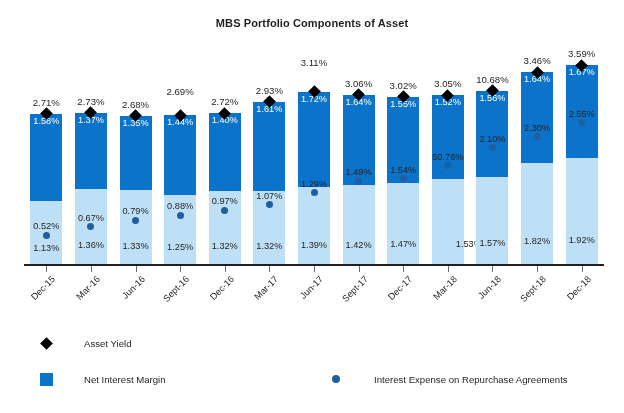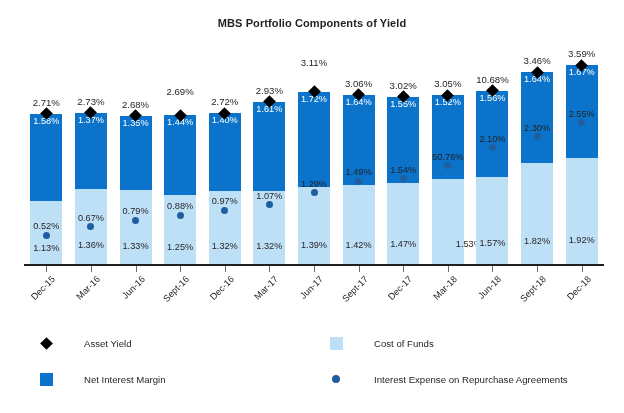--- a/index.html
+++ b/index.html
@@ -183,21 +183,21 @@
     border-radius: 50%;
     background: #1f5fa0;
     margin-left: 2px;
   }
 </style>
 </head>
 <body>
 
 <div id="chart-root">
 
-  <div class="chart-title">MBS Portfolio Components of Yield</div>
+  <div class="chart-title">MBS Portfolio Components of Asset</div>
 
   <div class="plot-area" id="plot-area">
       <div class="bar-slot" style="left: 6.30769px;">
         <div class="seg seg-cof" style="height: 62.5846px; bottom: 0px;"></div>
         <div class="seg seg-nim" style="height: 87.5077px; bottom: 62.5846px;"></div>
         <div class="seg-label lbl-cof" style="bottom: 11.2652px;">1.13%</div>
         <div class="seg-label lbl-nim" style="bottom: 138.092px;">1.58%</div>
         <div class="diamond" style="bottom: 145.592px;"></div>
         <div class="total-label" style="bottom: 156.092px;">2.71%</div>
         <div class="dot" style="bottom: 25.3px;"></div>
@@ -357,26 +357,20 @@
       <div class="xlabel" style="left: 543.692px; width: 42px;">Dec-18</div>
     </div>
 
   <div class="legend" id="legend">
       <div class="legend-item" style="left: 40px; top: 4px;">
         <div class="swatch-wrap">
           <div class="sw-diamond" style="background: rgb(0, 0, 0);"></div>
         </div>
         <div class="legend-text">Asset Yield</div>
       </div>
-      <div class="legend-item" style="left: 330px; top: 4px;">
-        <div class="swatch-wrap">
-          <div class="sw-square" style="background: rgb(190, 224, 247);"></div>
-        </div>
-        <div class="legend-text">Cost of Funds</div>
-      </div>
       <div class="legend-item" style="left: 40px; top: 40px;">
         <div class="swatch-wrap">
           <div class="sw-square" style="background: rgb(11, 116, 202);"></div>
         </div>
         <div class="legend-text">Net Interest Margin</div>
       </div>
       <div class="legend-item" style="left: 330px; top: 40px;">
         <div class="swatch-wrap">
           <div class="sw-dot" style="background: rgb(31, 95, 160);"></div>
         </div>

